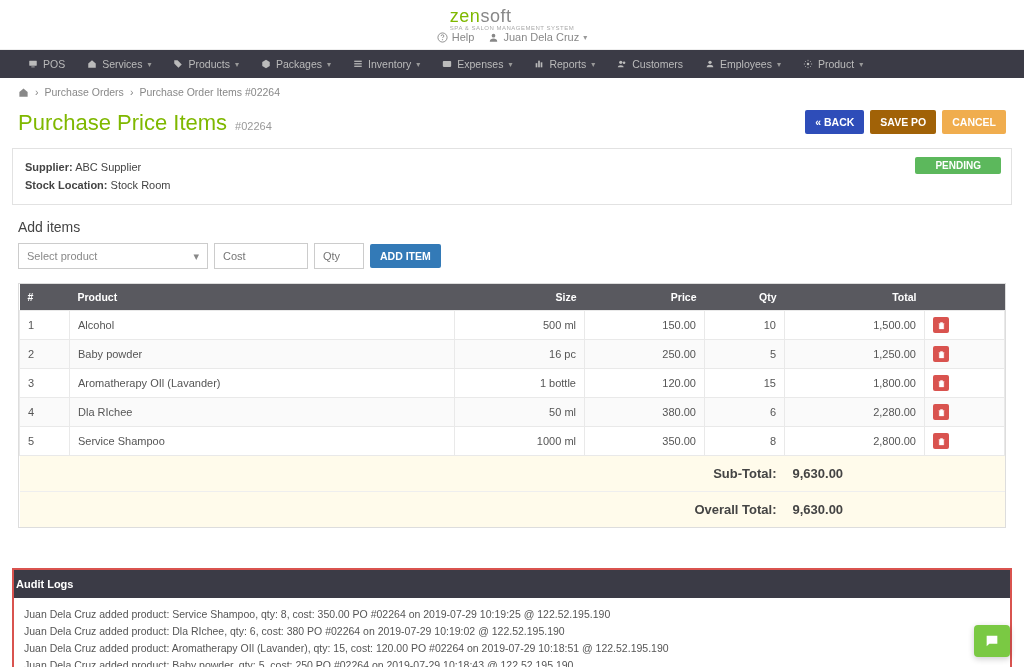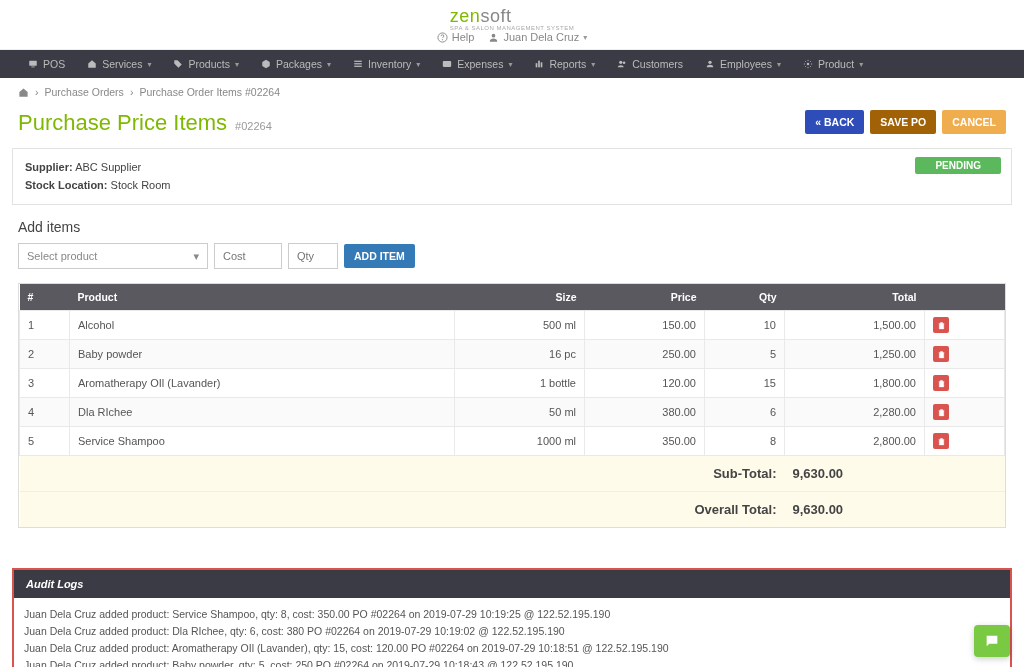--- a/index.html
+++ b/index.html
@@ -27,34 +27,34 @@
 .btn-orange { background: #F0AD4E; }
 .btn-primary { background: #337AB7; }
 .card { margin: 0 12px 14px; border: 1px solid #e2e2e2; background: #fff; padding: 10px 12px; position: relative; }
 .meta-row { font-size: 11px; color: #444; line-height: 1.6; }
 .meta-row b { font-weight: 700; }
 .badge-pending { position: absolute; top: 8px; right: 10px; background: #5CB85C; color: #fff; font-size: 10px; font-weight: 700; padding: 3px 20px; border-radius: 2px; }
 .section-title { font-size: 14px; color: #444; margin: 0 18px 8px; }
 .additems-row { display: flex; gap: 6px; margin: 0 18px 14px; align-items: center; }
 .sel { width: 190px; height: 26px; border: 1px solid #ccc; padding: 0 8px; font-size: 11px; color: #888; background: #fff; display: flex; align-items: center; justify-content: space-between; }
 .inp { height: 26px; border: 1px solid #ccc; padding: 0 8px; font-size: 11px; color: #888; }
-.inp.cost { width: 68px; }
+.inp.cost { width: 94px; }
 .inp.qty { width: 50px; }
 .table-wrap { margin: 0 18px; border: 1px solid #ddd; }
 table { width: 100%; border-collapse: collapse; font-size: 11px; }
 thead th { background: #59595F; color: #fff; text-align: left; padding: 7px 8px; font-weight: 700; font-size: 10.5px; }
 thead th.r { text-align: right; }
 tbody td { border: 1px solid #e9e9e9; padding: 6px 8px; color: #555; }
 tbody td.r { text-align: right; }
 tbody tr:nth-child(even) td { background: #fafafa; }
 .del-btn { background: #D9534F; color: #fff; border: none; width: 16px; height: 16px; font-size: 9px; cursor: pointer; display: inline-flex; align-items: center; justify-content: center; border-radius: 2px; }
 tfoot td { background: #FFFBEB; padding: 10px 8px; font-size: 13px; color: #444; border-top: 1px solid #eee; }
 tfoot .lbl { text-align: right; font-weight: 700; }
 .audit { margin: 40px 12px 14px; border: 2px solid #D9534F; }
-.audit-head { background: #3B3B46; color: #fff; font-weight: 700; font-size: 11px; padding: 8px 12px; font-style: italic; }
+.audit-head { background: #3B3B46; color: #fff; font-weight: 700; font-size: 11px; padding: 8px 2px; }
 .audit-body { padding: 8px 10px; font-size: 10.5px; color: #555; line-height: 1.6; }
 .chat-fab { position: fixed; bottom: 10px; right: 14px; width: 36px; height: 32px; background: #7AC943; border-radius: 4px; display: flex; align-items: center; justify-content: center; color: #fff; cursor: pointer; box-shadow: 0 2px 6px rgba(0,0,0,.2); }
 svg { display: block; }
 </style>
 </head>
 <body>
 
 <div class="topbar">
   <div class="logo">
     <div>

